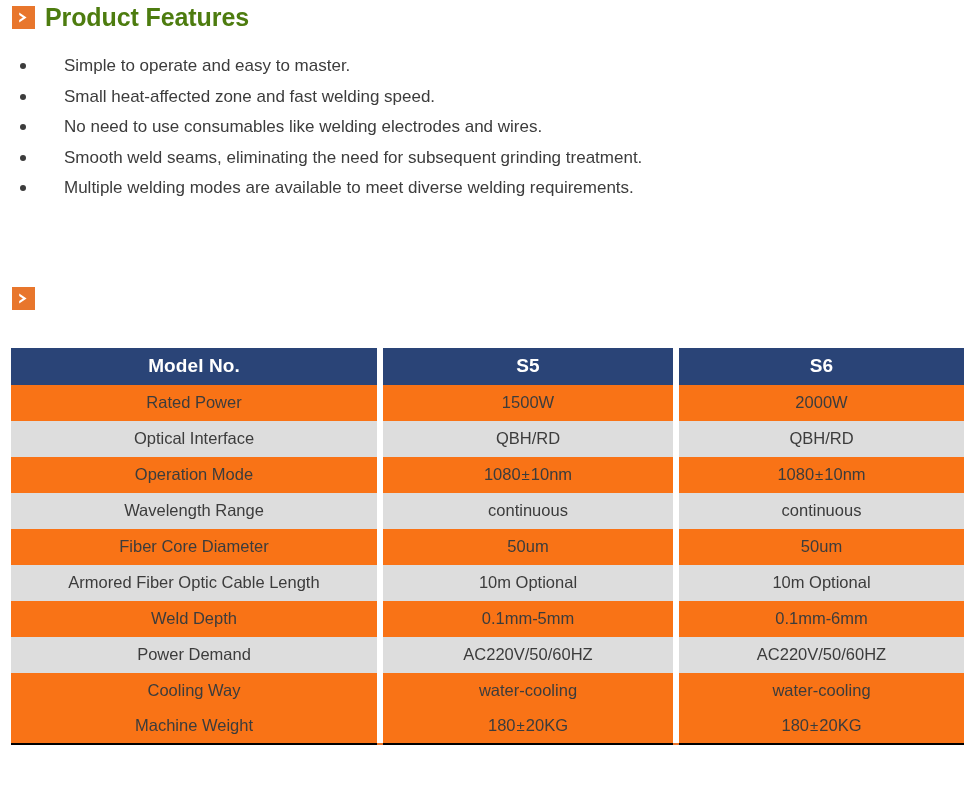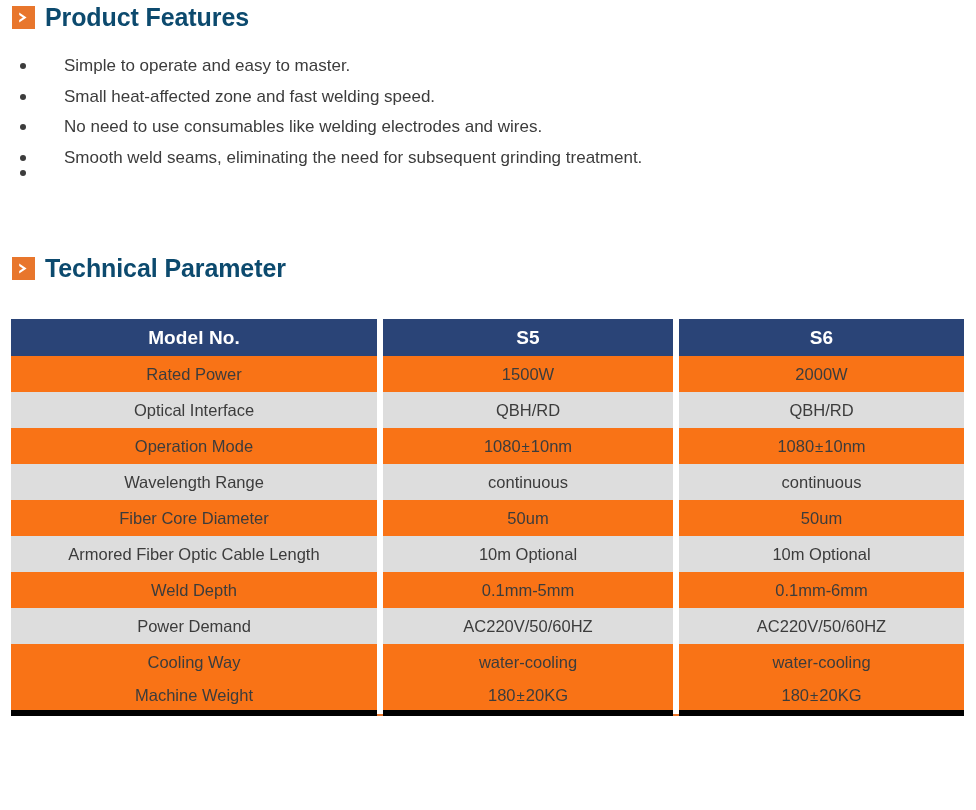--- a/index.html
+++ b/index.html
@@ -27,21 +27,21 @@
     background: #e8762c;
     display: inline-flex;
     align-items: center;
     justify-content: center;
     flex: 0 0 auto;
   }
   .heading-icon svg { display: block; }
   .heading-text {
     font-size: 25px;
     font-weight: bold;
-    color: #0c4a6e;
+    color: #4d7c0f;
     letter-spacing: -0.1px;
     line-height: 1;
     white-space: nowrap;
   }
 
   #features-heading { margin: 5px 0 0 12px; }
   #params-heading   { margin: 0 0 0 12px; }
 
   
   .feature-list {
@@ -104,21 +104,21 @@
     height: 36px;
     font-size: 16.5px;
     color: #3c3c3c;
     text-align: center;
     vertical-align: middle;
     padding: 0;
     white-space: nowrap;
   }
   table.spec-table tbody tr.odd td { background: #f97316; }
   table.spec-table tbody tr.even td { background: #dddddd; }
-  table.spec-table tbody tr.last td { border-bottom: 6px solid #000000; }
+  table.spec-table tbody tr.last td { border-bottom: 2px solid #000000; }
   table.spec-table tbody td.gapcell { background: #ffffff !important; }
   table.spec-table tbody tr.last td.gapcell { border-bottom: 2px solid #e8762c; }
 
   .pm { font-size: 15px; padding: 0 1px; }
 </style>
 </head>
 <body>
 
 <div class="section-heading" id="features-heading">
   <span class="heading-icon">
@@ -127,32 +127,31 @@
     </svg>
   </span>
   <span class="heading-text">Product Features</span>
 </div>
 
 <ul class="feature-list">
   <li><span class="bullet"></span><span>Simple to operate and easy to master.</span></li>
   <li><span class="bullet"></span><span>Small heat-affected zone and fast welding speed.</span></li>
   <li><span class="bullet"></span><span>No need to use consumables like welding electrodes and wires.</span></li>
   <li><span class="bullet"></span><span>Smooth weld seams, eliminating the need for subsequent grinding treatment.</span></li>
-  <li><span class="bullet"></span></li>
+  <li><span class="bullet"></span><span>Multiple welding modes are available to meet diverse welding requirements.</span></li>
 </ul>
 
 <div class="section-gap"></div>
 
 <div class="section-heading" id="params-heading">
   <span class="heading-icon">
     <svg width="15" height="15" viewBox="0 0 15 15" aria-hidden="true">
       <path d="M3.2 2.6 L10.6 7.5 L3.2 12.4 L3.2 9.9 L6.9 7.5 L3.2 5.1 Z" fill="#ffffff"></path>
     </svg>
   </span>
-  <span class="heading-text">Technical Parameter</span>
 </div>
 
 <div class="spec-table-wrap">
   <table class="spec-table">
     <colgroup>
       <col class="c1">
         <col class="gap">
         <col class="c2">
         <col class="gap">
         <col class="c3">

